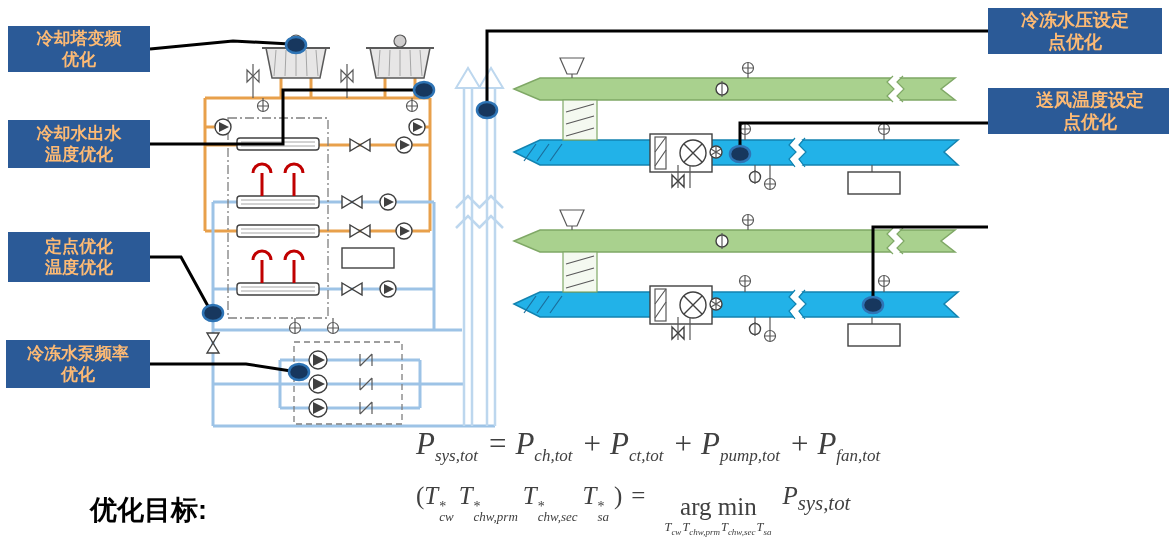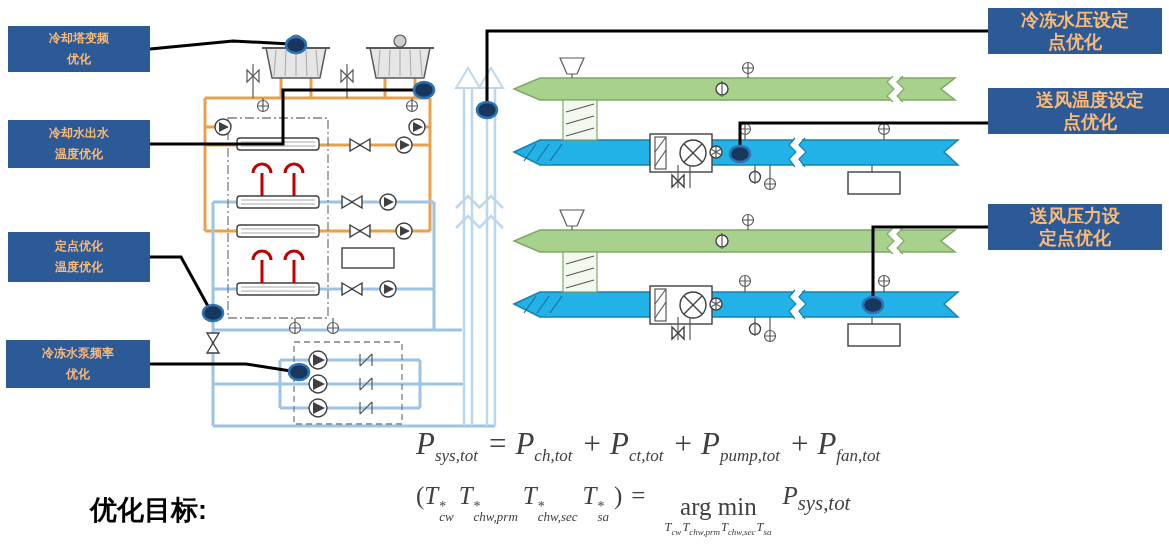--- a/index.html
+++ b/index.html
@@ -22,21 +22,21 @@
   .wbreak { stroke:#fff; stroke-width:7; fill:none; }
   .leader { stroke:#000; stroke-width:3; fill:none; }
   .marker { fill:var(--marker-fill,#17375E); stroke:var(--marker-stroke,#2E74B5); stroke-width:2.5; }
   .dash { fill:none; stroke:#7F7F7F; stroke-width:1.3; stroke-dasharray:9 3 2 3; }
   .dash2 { fill:none; stroke:#7F7F7F; stroke-width:1.3; stroke-dasharray:6 4; }
 
   
   .callout { position:absolute; background:var(--callout-bg,#2B5A97); color:#fdba74;
              font-weight:bold; display:flex; flex-direction:column; align-items:center;
              justify-content:center; text-align:center; }
-  .callout.cl { font-size:12px; line-height:21px; }
+  .callout.cl { font-size:17px; line-height:21px; }
   .callout.cr { font-size:18px; line-height:22px; }
 
   
   .formula { position:absolute; left:416px; top:426px; color:#404040;
              font-family:"Liberation Serif", serif; }
   .f-line { display:flex; align-items:baseline; white-space:nowrap; }
   .f1 { font-size:31px; font-style:italic; }
   .f1 sub, .f2 sub { font-style:italic; }
   .f1 sub { font-size:17px; }
   .f2 { font-size:25px; margin-top:16px; }
@@ -308,24 +308,20 @@
   <span>冷冻水泵频率</span>
   <span>优化</span>
 </div>
 <div class="callout cr" style="left:988px;top:8px;width:174px;height:46px">
   <span>冷冻水压设定</span>
   <span>点优化</span>
 </div>
 <div class="callout cr" style="left:988px;top:88px;width:204px;height:46px">
   <span>送风温度设定</span>
   <span>点优化</span>
-</div>
-<div class="callout cr" style="left:988px;top:204px;width:174px;height:46px">
-  <span>送风压力设</span>
-  <span>定点优化</span>
 </div>
 
 <div class="formula">
   <div class="f-line f1">
     <span class="mterm"><span class="mv">P</span><sub>sys,tot</sub></span>
     <span class="mop">=</span>
     <span class="mterm"><span class="mv">P</span><sub>ch,tot</sub></span>
     <span class="mop">+</span>
     <span class="mterm"><span class="mv">P</span><sub>ct,tot</sub></span>
     <span class="mop">+</span>

